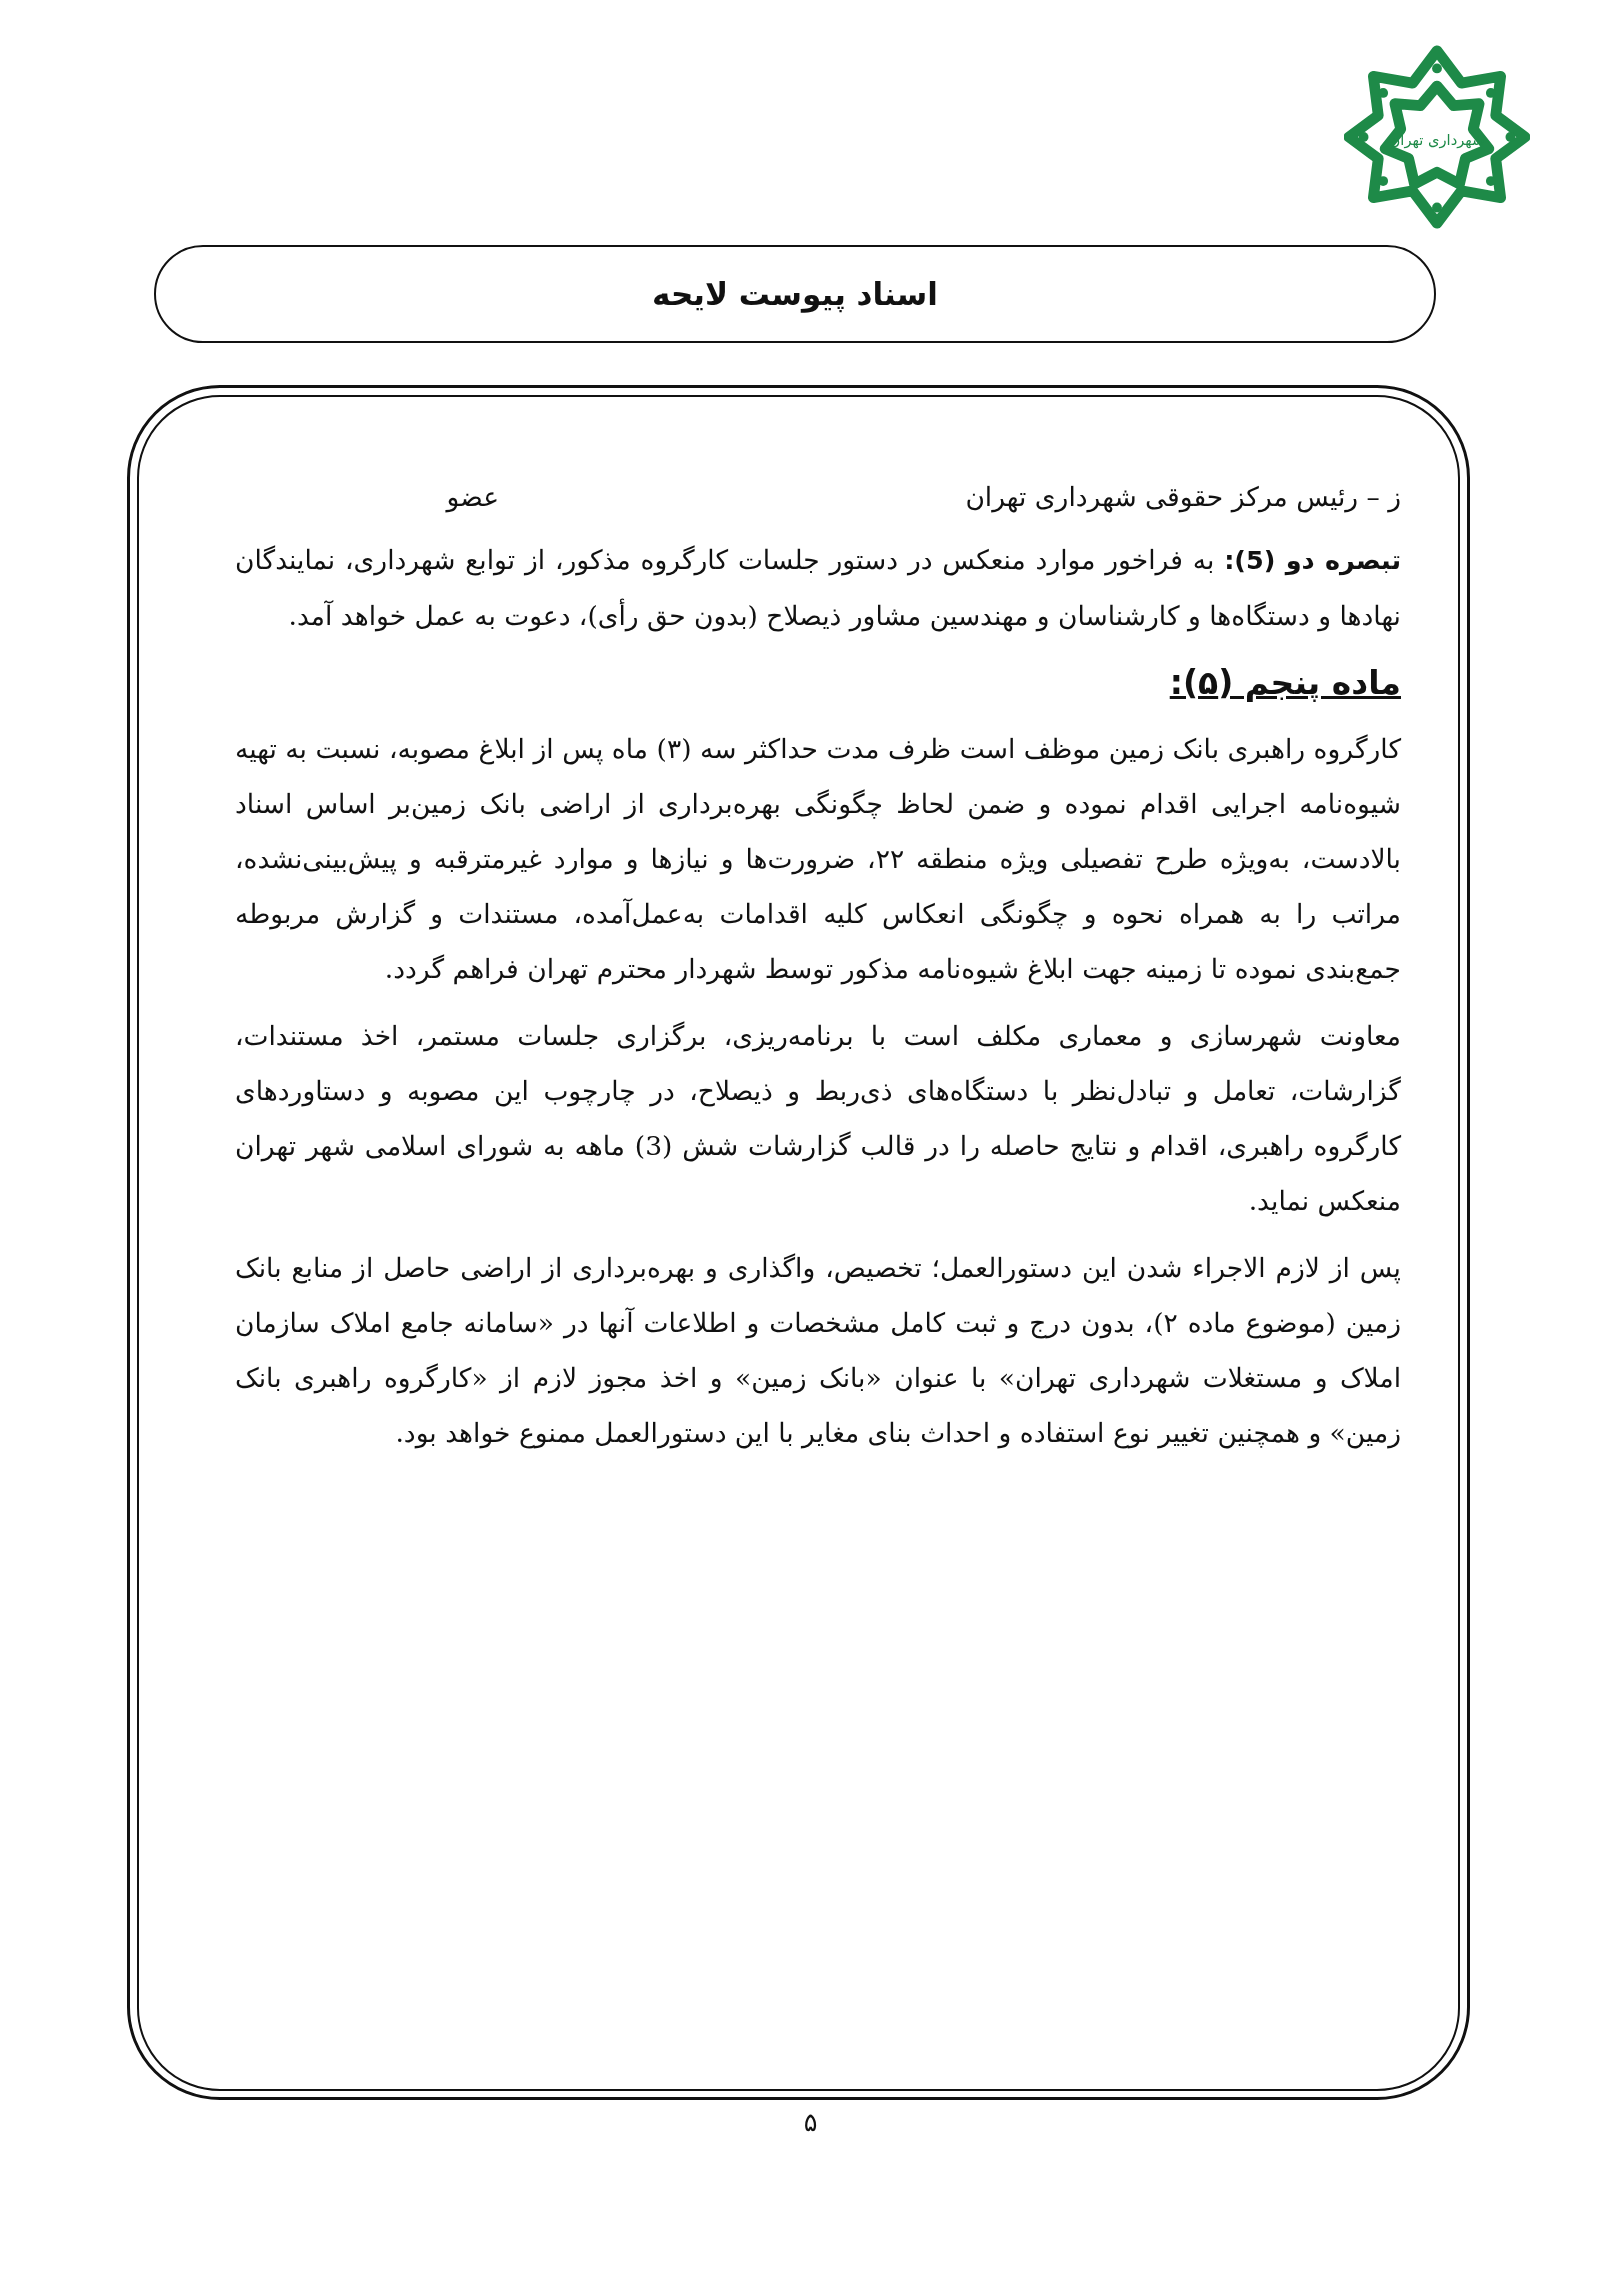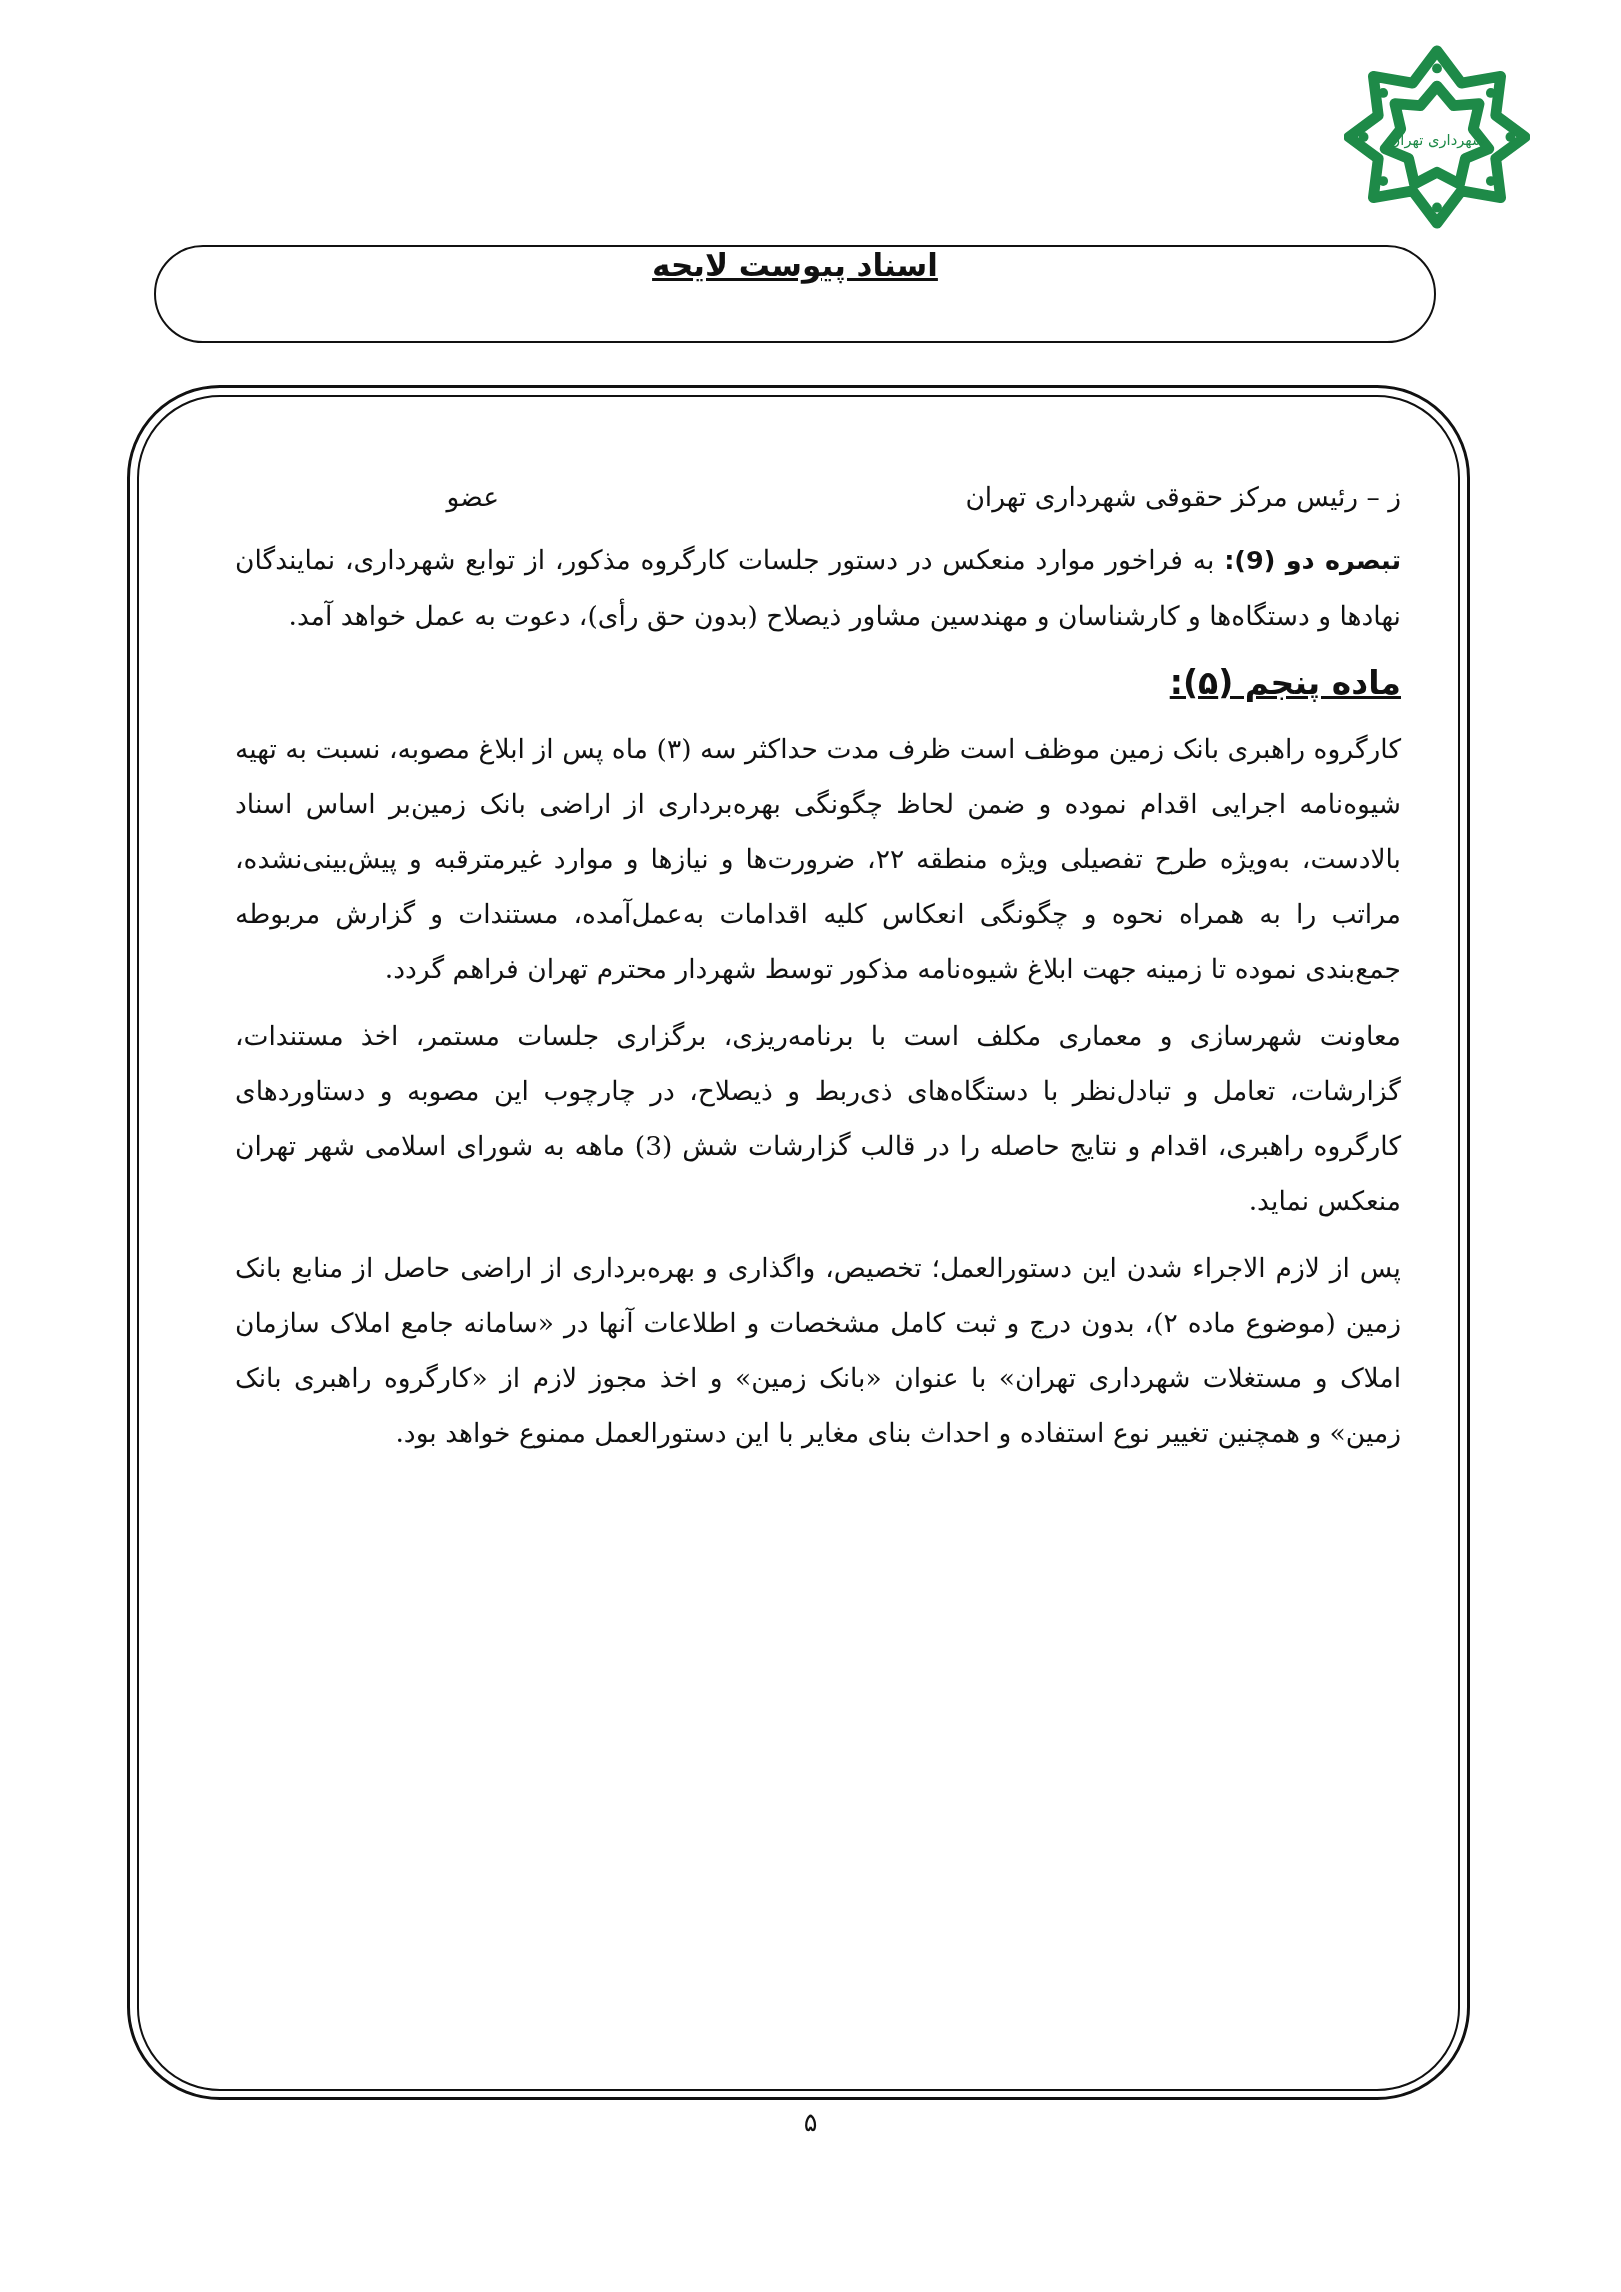--- a/index.html
+++ b/index.html
@@ -25,22 +25,22 @@
     .title-box {
       position: absolute;
       left: 154px;
       top: 245px;
       width: 1282px;
       height: 98px;
       border: 2.9px solid #111;
       border-radius: 54px;
       box-sizing: border-box;
       display: flex;
+      align-items: center;
       justify-content: center;
-      text-decoration: underline;
     }
     .title-text {
       font-family: "DejaVu Sans", "Liberation Sans", sans-serif;
       font-weight: bold;
       font-size: 31px;
       direction: rtl;
     }
     .frame-outer {
       position: absolute;
       left: 127px;
@@ -134,21 +134,21 @@
 <div class="frame-inner"></div>
 
 <div class="content">
   <div class="member-row">
     <span class="member-name">ز – رئیس مرکز حقوقی شهرداری تهران</span>
     <span class="member-role">عضو</span>
   </div>
 
 
   <p class="para">
-    <span class="bold-label">تبصره دو (9):</span><span> به فراخور موارد منعکس در دستور جلسات کارگروه مذکور، از توابع شهرداری، نمایندگان نهادها و دستگاه‌ها و کارشناسان و مهندسین مشاور ذیصلاح (بدون حق رأی)، دعوت به عمل خواهد آمد.</span>
+    <span class="bold-label">تبصره دو (5):</span><span> به فراخور موارد منعکس در دستور جلسات کارگروه مذکور، از توابع شهرداری، نمایندگان نهادها و دستگاه‌ها و کارشناسان و مهندسین مشاور ذیصلاح (بدون حق رأی)، دعوت به عمل خواهد آمد.</span>
   </p>
 
   <div class="heading">ماده پنجم (۵):</div>
   <p class="para">کارگروه راهبری بانک زمین موظف است ظرف مدت حداکثر سه (۳) ماه پس از ابلاغ مصوبه، نسبت به تهیه شیوه‌نامه اجرایی اقدام نموده و ضمن لحاظ چگونگی بهره‌برداری از اراضی بانک زمین‌بر اساس اسناد بالادست، به‌ویژه طرح تفصیلی ویژه منطقه ۲۲، ضرورت‌ها و نیازها و موارد غیرمترقبه و پیش‌بینی‌نشده، مراتب را به همراه نحوه و چگونگی انعکاس کلیه اقدامات به‌عمل‌آمده، مستندات و گزارش مربوطه جمع‌بندی نموده تا زمینه جهت ابلاغ شیوه‌نامه مذکور توسط شهردار محترم تهران فراهم گردد.</p>
   <p class="para">معاونت شهرسازی و معماری مکلف است با برنامه‌ریزی، برگزاری جلسات مستمر، اخذ مستندات، گزارشات، تعامل و تبادل‌نظر با دستگاه‌های ذی‌ربط و ذیصلاح، در چارچوب این مصوبه و دستاوردهای کارگروه راهبری، اقدام و نتایج حاصله را در قالب گزارشات شش (3) ماهه به شورای اسلامی شهر تهران منعکس نماید.</p>
 
   <p class="para">پس از لازم الاجراء شدن این دستورالعمل؛ تخصیص، واگذاری و بهره‌برداری از اراضی حاصل از منابع بانک زمین (موضوع ماده ۲)، بدون درج و ثبت کامل مشخصات و اطلاعات آنها در «سامانه جامع املاک سازمان املاک و مستغلات شهرداری تهران» با عنوان «بانک زمین» و اخذ مجوز لازم از «کارگروه راهبری بانک زمین» و همچنین تغییر نوع استفاده و احداث بنای مغایر با این دستورالعمل ممنوع خواهد بود.</p>
 </div>
 
 <div class="page-number">۵</div>

